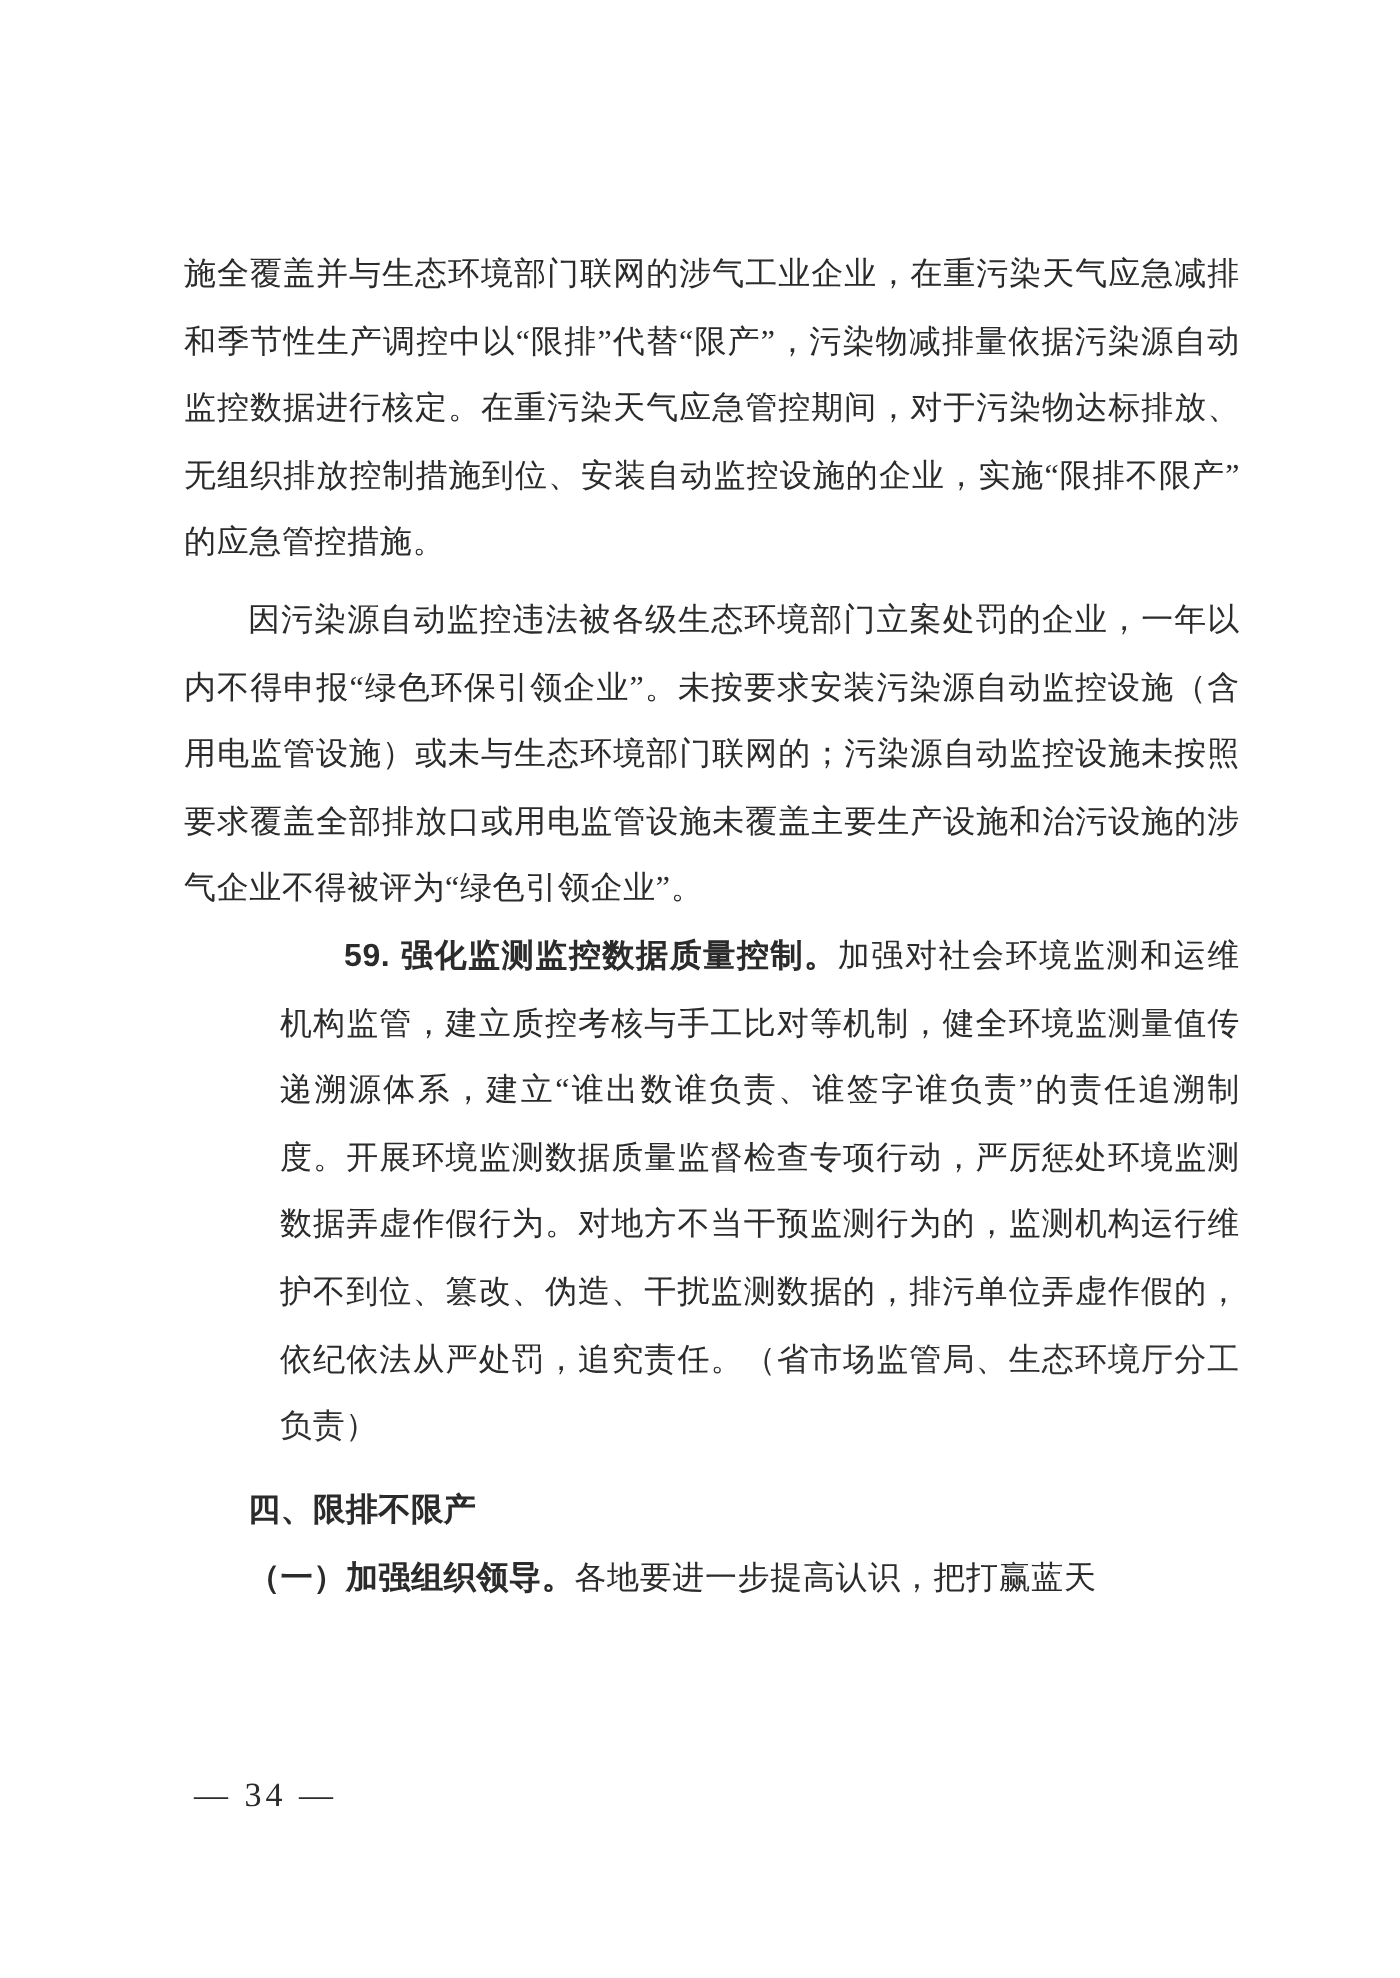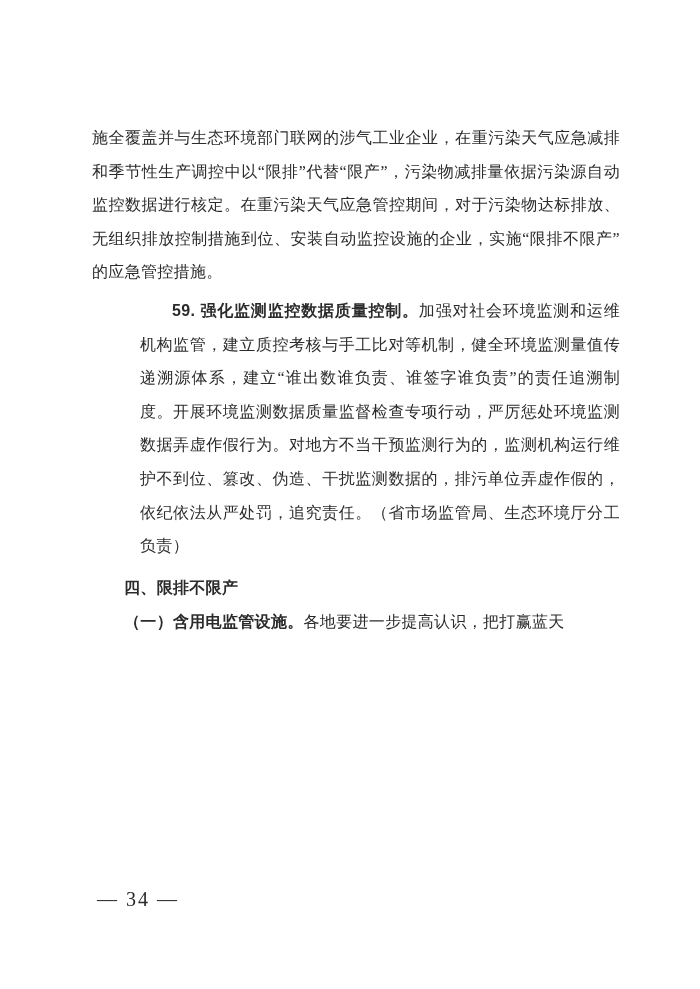--- a/index.html
+++ b/index.html
@@ -44,40 +44,41 @@
     color: #303030;
   }
   .seg-kaiti-bold {
     font-weight: bold;
     color: #2b2b2b;
   }
   .page-number {
     position: absolute;
     left: 97px;
     top: 888px;
-    font-size: 20px;
+    font-size: 17px;
     letter-spacing: 2px;
     color: #2b2b2b;
     font-family: "Liberation Serif", "DejaVu Serif", serif;
   }
 </style>
 </head>
 <body>
 
 <div class="page">
 
   <main class="content">
 
     <p class="para mb5"><span>施全覆盖并与生态环境部门联网的涉气工业企业，在重污染天气应急减排和季节性生产调控中以“限排”代替“限产”，污染物减排量依据污染源自动监控数据进行核定。在重污染天气应急管控期间，对于污染物达标排放、无组织排放控制措施到位、安装自动监控设施的企业，实施“限排不限产”的应急管控措施。</span></p>
 
+    <p class="para indent"><span>因污染源自动监控违法被各级生态环境部门立案处罚的企业，一年以内不得申报“绿色环保引领企业”。未按要求安装污染源自动监控设施（含用电监管设施）或未与生态环境部门联网的；污染源自动监控设施未按照要求覆盖全部排放口或用电监管设施未覆盖主要生产设施和治污设施的涉气企业不得被评为“绿色引领企业”。</span></p>
 
 
     <p class="para indent mb8"><span class="seg-heiti">59. 强化监测监控数据质量控制。</span><span>加强对社会环境监测和运维机构监管，建立质控考核与手工比对等机制，健全环境监测量值传递溯源体系，建立“谁出数谁负责、谁签字谁负责”的责任追溯制度。开展环境监测数据质量监督检查专项行动，严厉惩处环境监测数据弄虚作假行为。对地方不当干预监测行为的，监测机构运行维护不到位、篡改、伪造、干扰监测数据的，排污单位弄虚作假的，依纪依法从严处罚，追究责任。</span><span class="seg-kaiti">（省市场监管局、生态环境厅分工负责）</span></p>
 
     <p class="para indent mb1"><span class="seg-heiti">四、限排不限产</span></p>
 
-    <p class="para indent"><span class="seg-kaiti-bold">（一）含用电监管设施。</span><span>各地要进一步提高认识，把打赢蓝天</span></p>
+    <p class="para indent"><span class="seg-kaiti-bold">（一）加强组织领导。</span><span>各地要进一步提高认识，把打赢蓝天</span></p>
 
   </main>
 
   <div class="page-number">— 34 —</div>
 
 </div>
 
 </body></html>

